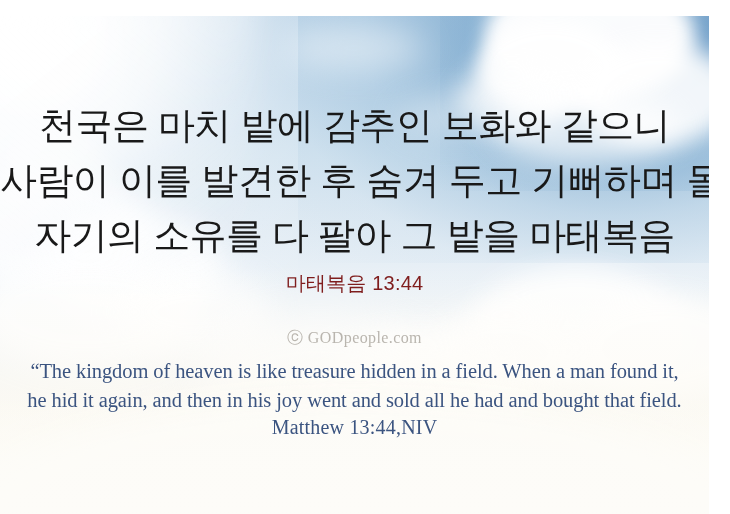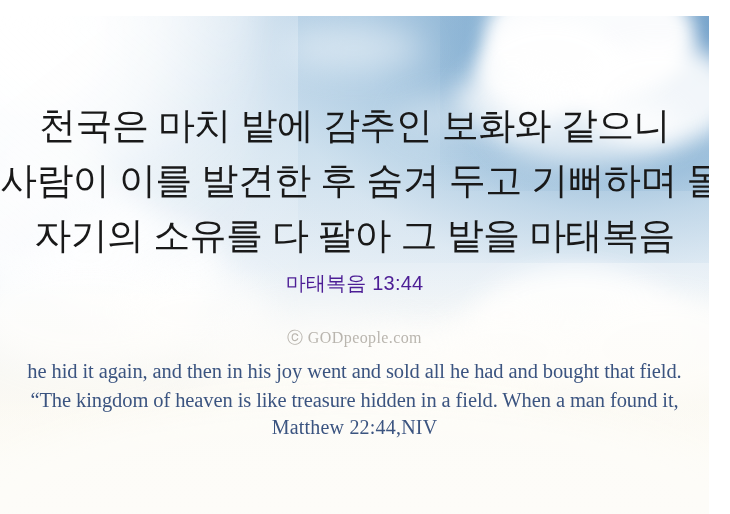--- a/index.html
+++ b/index.html
@@ -202,21 +202,21 @@
     white-space: nowrap;
   }
 
   .ko-verse .ln { display: block; }
 
   .ko-ref {
     position: absolute;
     left: 0;
     right: 0;
     top: 254px;
-    color: #4c1d95;
+    color: #7f1d1d;
     font-size: 20px;
     font-weight: 400;
     letter-spacing: 0.2px;
   }
 
   .watermark {
     position: absolute;
     left: 0;
     right: 0;
     top: 312px;
@@ -297,20 +297,20 @@
       <span class="ln">천국은 마치 밭에 감추인 보화와 같으니</span>
       <span class="ln">사람이 이를 발견한 후 숨겨 두고 기뻐하며 돌아가서</span>
       <span class="ln">자기의 소유를 다 팔아 그 밭을 마태복음</span>
     </div>
 
     <div class="ko-ref">마태복음 13:44</div>
 
     <div class="watermark">ⓒ GODpeople.com</div>
 
     <div class="en-verse">
+      <span class="ln">“The kingdom of heaven is like treasure hidden in a field. When a man found it,</span>
       <span class="ln">he hid it again, and then in his joy went and sold all he had and bought that field.</span>
-      <span class="ln">“The kingdom of heaven is like treasure hidden in a field. When a man found it,</span>
     </div>
 
-    <div class="en-ref">Matthew 22:44,NIV</div>
+    <div class="en-ref">Matthew 13:44,NIV</div>
 
   </div>
 </div>
 
 </body></html>

